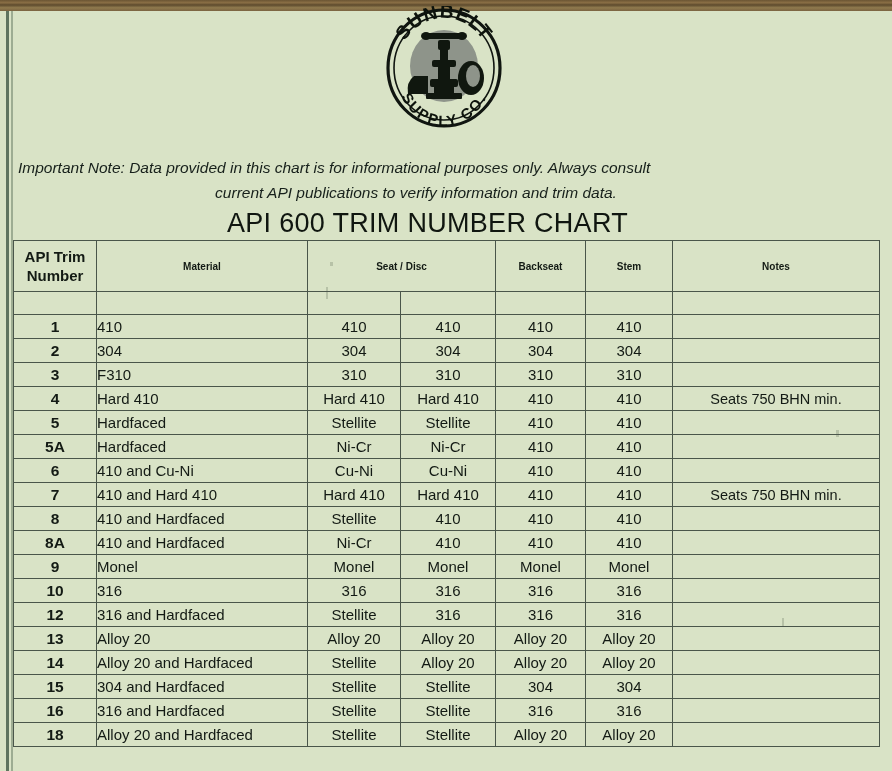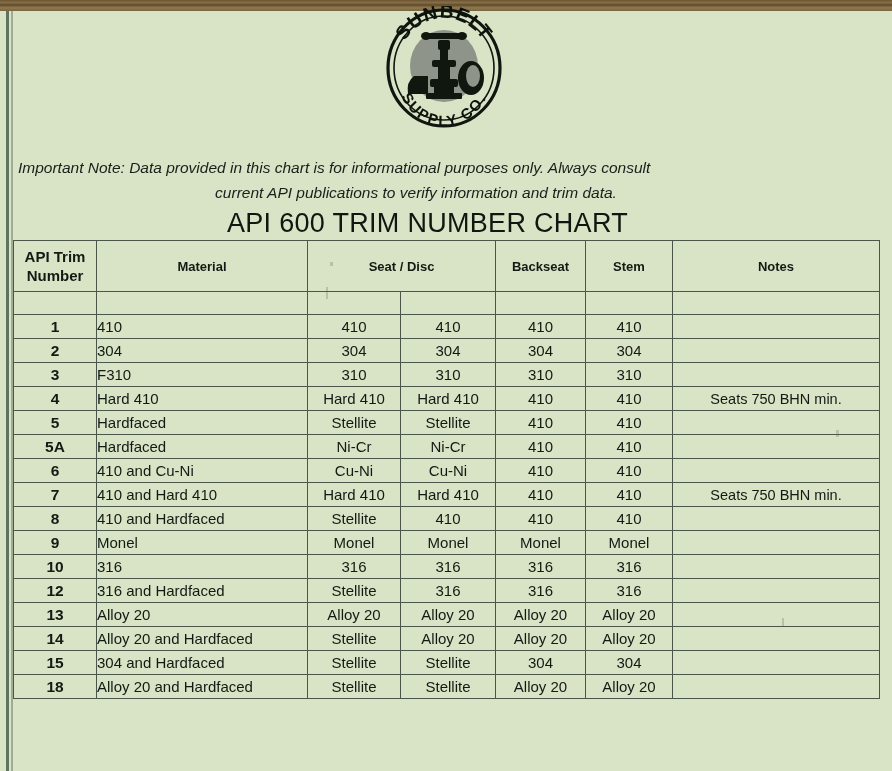--- a/index.html
+++ b/index.html
@@ -100,21 +100,21 @@
   }
   table.trim td, table.trim th {
     border: 1px solid #4a564a;
     padding: 0;
     vertical-align: middle;
     background: transparent;
   }
   thead th {
     height: 50px;
     font-weight: bold;
-    font-size: 13px;
+    font-size: 10px;
     text-align: center;
     border-bottom: 4px solid #10180f;
   }
   th.th-api { font-size: 15px; line-height: 19px; }
   tr.spacer td { height: 22px; border-top: none; }
   tbody td { height: 23px; }
   td.c-num {
     text-align: center;
     font-weight: bold;
     font-size: 15.5px;
@@ -312,20 +312,29 @@
         <tr>
           <td class="c-num">8</td>
           <td class="c-mat">410 and Hardfaced</td>
           <td class="c-mid">Stellite</td>
           <td class="c-mid">410</td>
           <td class="c-mid">410</td>
           <td class="c-mid">410</td>
           <td class="c-notes"></td>
         </tr>
         <tr>
+          <td class="c-num">8A</td>
+          <td class="c-mat">410 and Hardfaced</td>
+          <td class="c-mid">Ni-Cr</td>
+          <td class="c-mid">410</td>
+          <td class="c-mid">410</td>
+          <td class="c-mid">410</td>
+          <td class="c-notes"></td>
+        </tr>
+        <tr>
           <td class="c-num">9</td>
           <td class="c-mat">Monel</td>
           <td class="c-mid">Monel</td>
           <td class="c-mid">Monel</td>
           <td class="c-mid">Monel</td>
           <td class="c-mid">Monel</td>
           <td class="c-notes"></td>
         </tr>
         <tr>
           <td class="c-num">10</td>
@@ -366,20 +375,29 @@
         <tr>
           <td class="c-num">15</td>
           <td class="c-mat">304 and Hardfaced</td>
           <td class="c-mid">Stellite</td>
           <td class="c-mid">Stellite</td>
           <td class="c-mid">304</td>
           <td class="c-mid">304</td>
           <td class="c-notes"></td>
         </tr>
         <tr>
+          <td class="c-num">16</td>
+          <td class="c-mat">316 and Hardfaced</td>
+          <td class="c-mid">Stellite</td>
+          <td class="c-mid">Stellite</td>
+          <td class="c-mid">316</td>
+          <td class="c-mid">316</td>
+          <td class="c-notes"></td>
+        </tr>
+        <tr>
           <td class="c-num">18</td>
           <td class="c-mat">Alloy 20 and Hardfaced</td>
           <td class="c-mid">Stellite</td>
           <td class="c-mid">Stellite</td>
           <td class="c-mid">Alloy 20</td>
           <td class="c-mid">Alloy 20</td>
           <td class="c-notes"></td>
         </tr>
       </tbody>
   </table>

